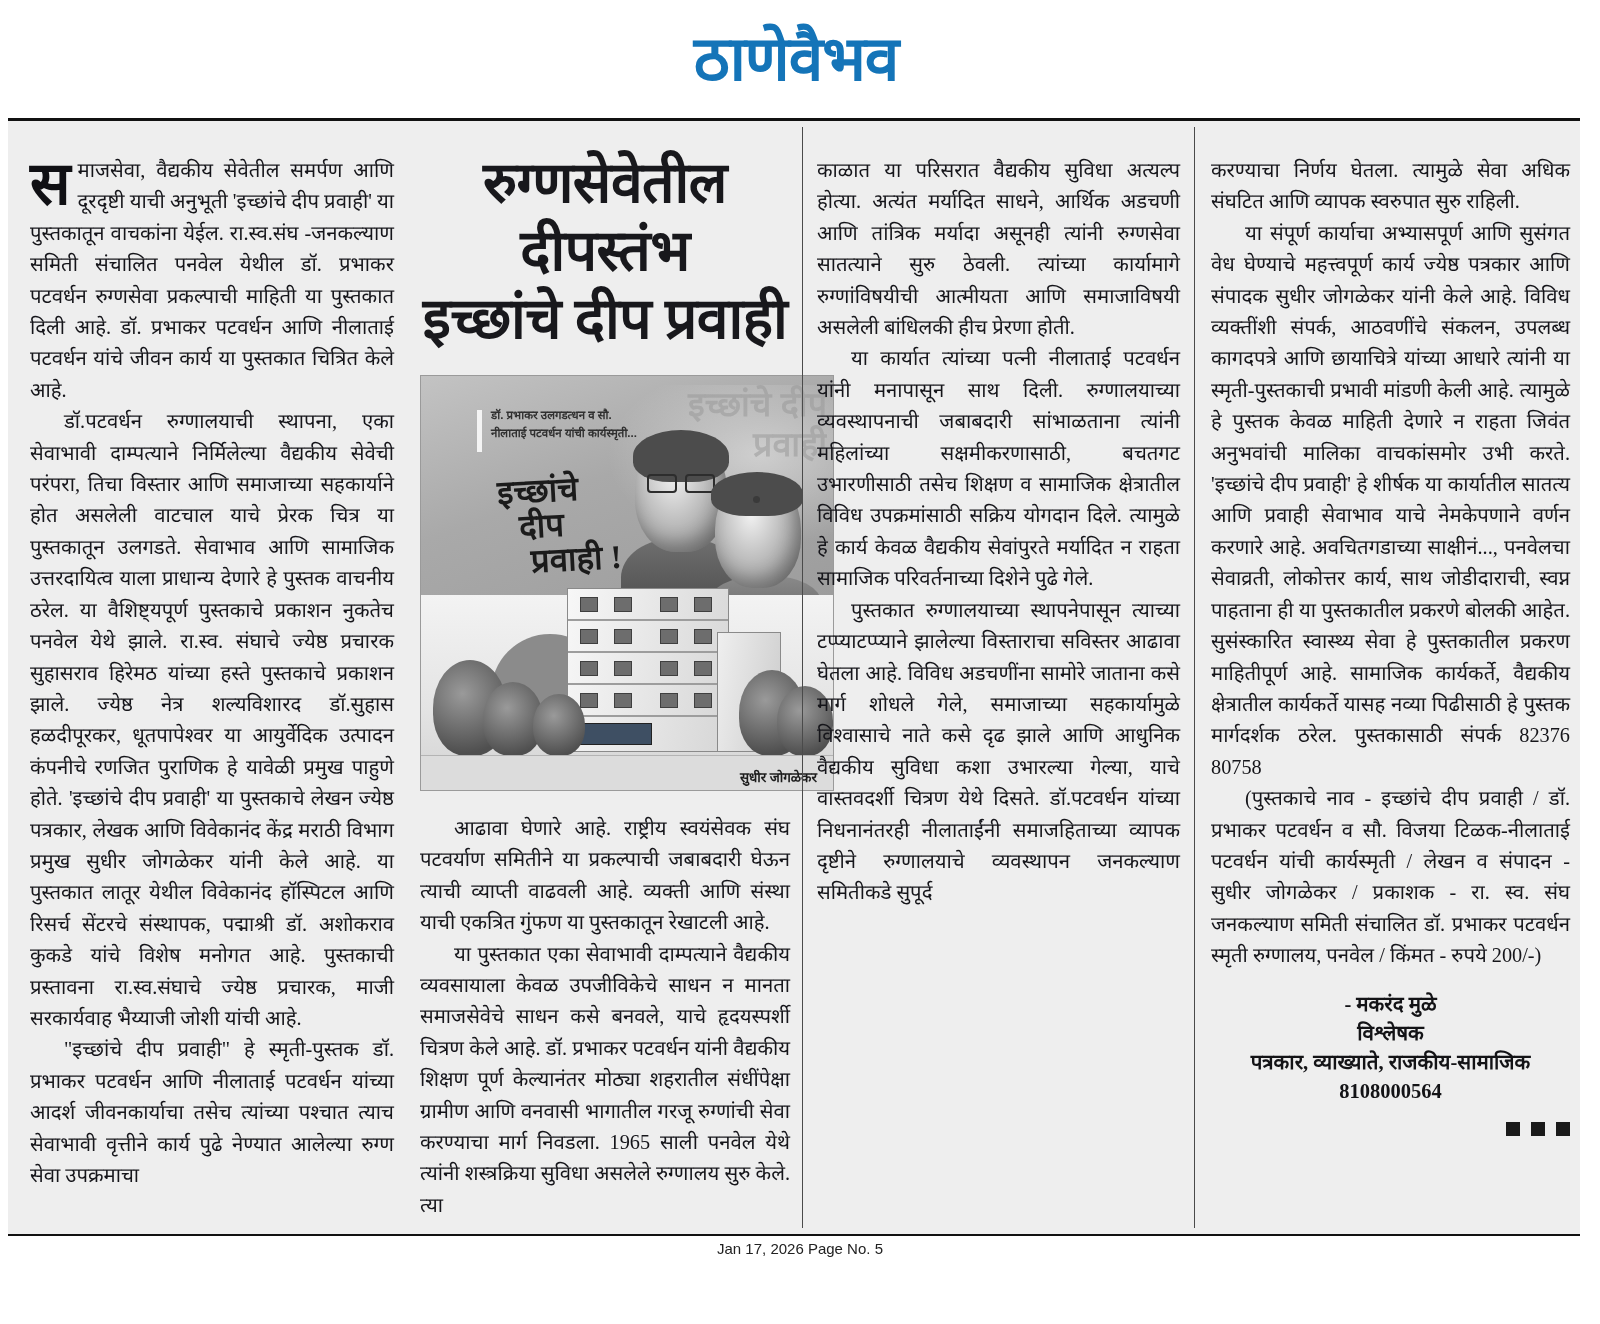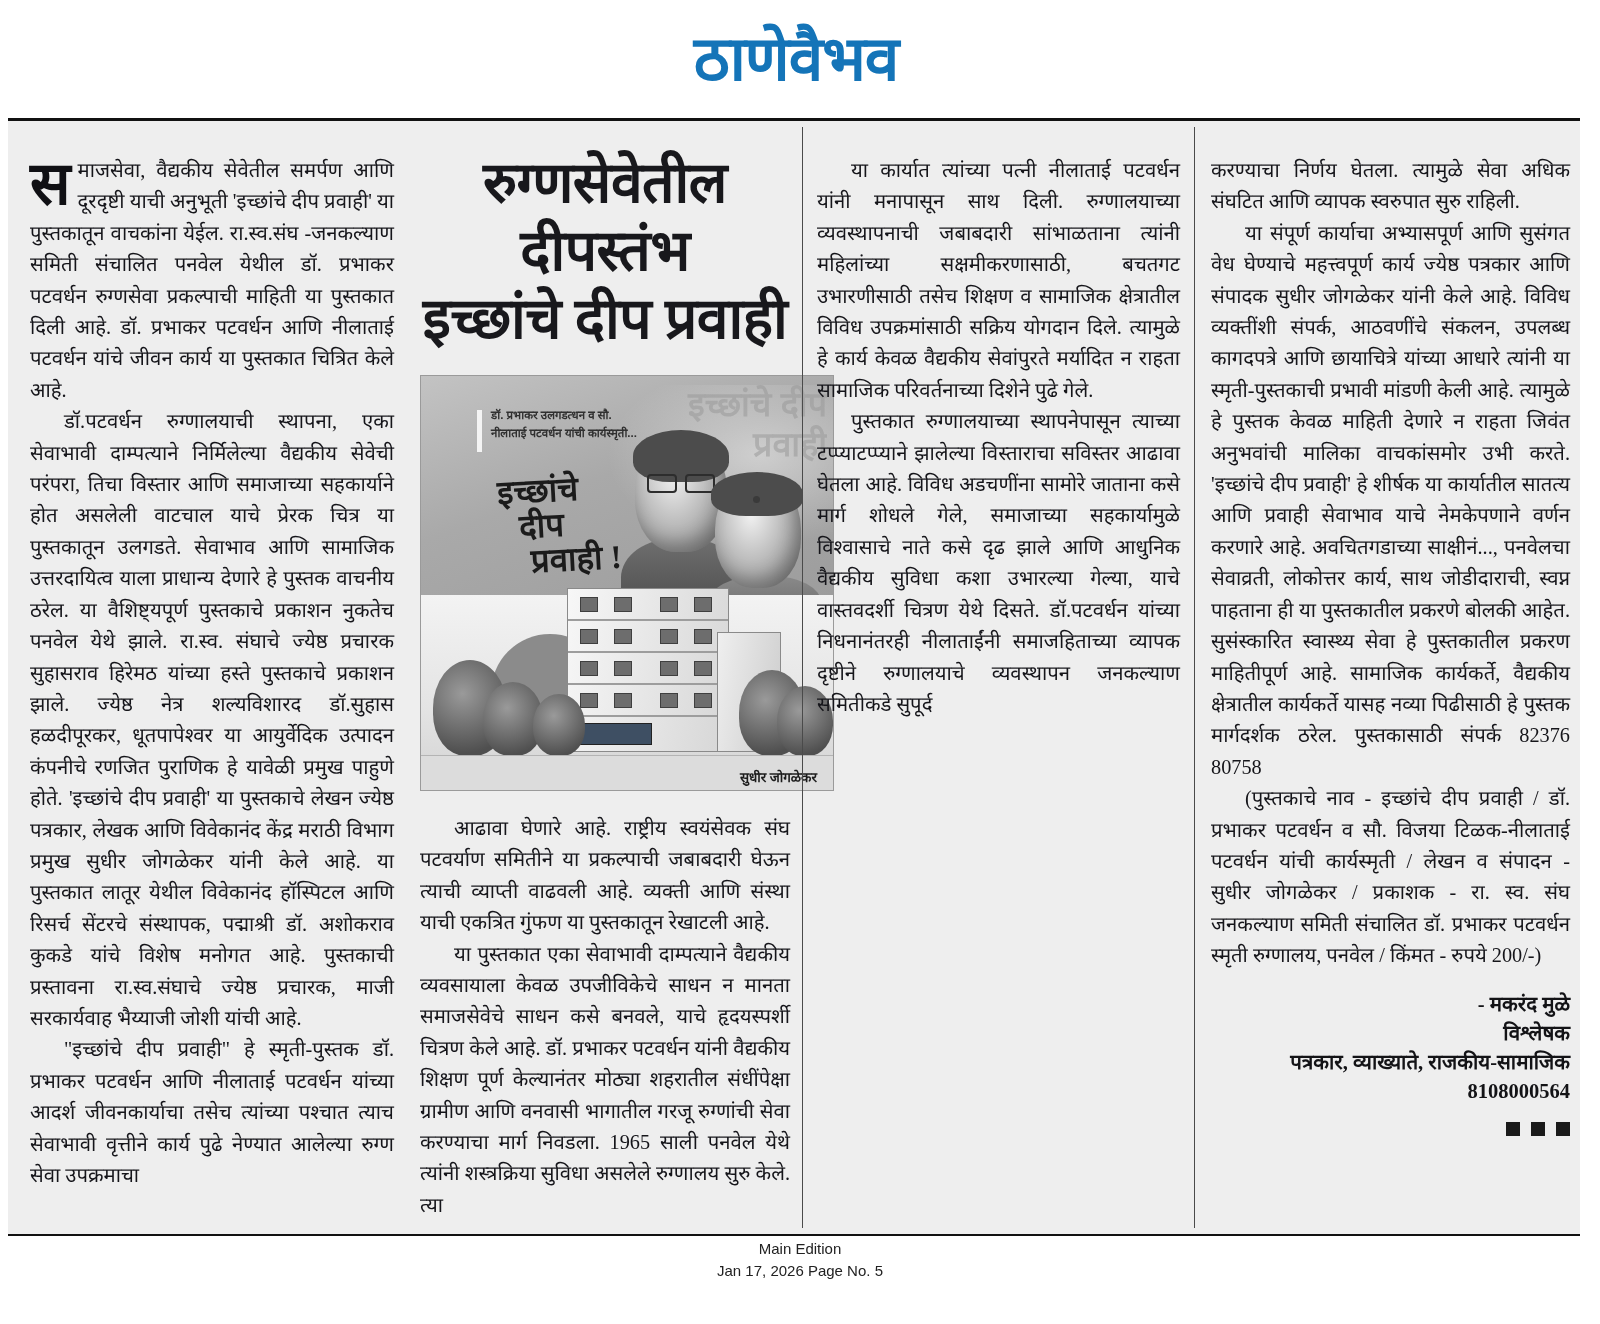--- a/index.html
+++ b/index.html
@@ -217,21 +217,21 @@
   }
   .cover-author{
     position:absolute; right:16px; bottom:4px;
     font-size:13.5px; font-weight:bold; color:#1c1c1c;
     font-family:"Liberation Serif","DejaVu Serif",serif;
   }
 
   
   .byline {
     margin-top: 18px;
-    text-align: right;
+    text-align: center;
     font-weight: bold;
     font-size: 20.5px;
     line-height: 29px;
     color: #131316;
     font-family: "Liberation Serif","DejaVu Serif",serif;
   }
   .byline div { display:block; }
 
   .endmarks {
     margin-top: 16px;
@@ -343,20 +343,21 @@
           </div>
 
           <div class="cover-author">सुधीर जोगळेकर</div>
         </div>
 
         <p class="body" style="margin-top:22px">आढावा घेणारे आहे. राष्ट्रीय स्वयंसेवक संघ पटवर्याण समितीने या प्रकल्पाची जबाबदारी घेऊन त्याची व्याप्ती वाढवली आहे. व्यक्ती आणि संस्था याची एकत्रित गुंफण या पुस्तकातून रेखाटली आहे.</p>
         <p class="body">या पुस्तकात एका सेवाभावी दाम्पत्याने वैद्यकीय व्यवसायाला केवळ उपजीविकेचे साधन न मानता समाजसेवेचे साधन कसे बनवले, याचे हृदयस्पर्शी चित्रण केले आहे. डॉ. प्रभाकर पटवर्धन यांनी वैद्यकीय शिक्षण पूर्ण केल्यानंतर मोठ्या शहरातील संधींपेक्षा ग्रामीण आणि वनवासी भागातील गरजू रुग्णांची सेवा करण्याचा मार्ग निवडला. 1965 साली पनवेल येथे त्यांनी शस्त्रक्रिया सुविधा असलेले रुग्णालय सुरु केले. त्या</p>
       </div>
 
       <div class="col col-3">
+        <p class="body noindent">काळात या परिसरात वैद्यकीय सुविधा अत्यल्प होत्या. अत्यंत मर्यादित साधने, आर्थिक अडचणी आणि तांत्रिक मर्यादा असूनही त्यांनी रुग्णसेवा सातत्याने सुरु ठेवली. त्यांच्या कार्यामागे रुग्णांविषयीची आत्मीयता आणि समाजाविषयी असलेली बांधिलकी हीच प्रेरणा होती.</p>
         <p class="body">या कार्यात त्यांच्या पत्नी नीलाताई पटवर्धन यांनी मनापासून साथ दिली. रुग्णालयाच्या व्यवस्थापनाची जबाबदारी सांभाळताना त्यांनी महिलांच्या सक्षमीकरणासाठी, बचतगट उभारणीसाठी तसेच शिक्षण व सामाजिक क्षेत्रातील विविध उपक्रमांसाठी सक्रिय योगदान दिले. त्यामुळे हे कार्य केवळ वैद्यकीय सेवांपुरते मर्यादित न राहता सामाजिक परिवर्तनाच्या दिशेने पुढे गेले.</p>
         <p class="body">पुस्तकात रुग्णालयाच्या स्थापनेपासून त्याच्या टप्प्याटप्प्याने झालेल्या विस्ताराचा सविस्तर आढावा घेतला आहे. विविध अडचणींना सामोरे जाताना कसे मार्ग शोधले गेले, समाजाच्या सहकार्यामुळे विश्वासाचे नाते कसे दृढ झाले आणि आधुनिक वैद्यकीय सुविधा कशा उभारल्या गेल्या, याचे वास्तवदर्शी चित्रण येथे दिसते. डॉ.पटवर्धन यांच्या निधनानंतरही नीलाताईंनी समाजहिताच्या व्यापक दृष्टीने रुग्णालयाचे व्यवस्थापन जनकल्याण समितीकडे सुपूर्द</p>
       </div>
 
       <div class="col col-4">
         <p class="body noindent">करण्याचा निर्णय घेतला. त्यामुळे सेवा अधिक संघटित आणि व्यापक स्वरुपात सुरु राहिली.</p>
         <p class="body">या संपूर्ण कार्याचा अभ्यासपूर्ण आणि सुसंगत वेध घेण्याचे महत्त्वपूर्ण कार्य ज्येष्ठ पत्रकार आणि संपादक सुधीर जोगळेकर यांनी केले आहे. विविध व्यक्तींशी संपर्क, आठवणींचे संकलन, उपलब्ध कागदपत्रे आणि छायाचित्रे यांच्या आधारे त्यांनी या स्मृती-पुस्तकाची प्रभावी मांडणी केली आहे. त्यामुळे हे पुस्तक केवळ माहिती देणारे न राहता जिवंत अनुभवांची मालिका वाचकांसमोर उभी करते. 'इच्छांचे दीप प्रवाही' हे शीर्षक या कार्यातील सातत्य आणि प्रवाही सेवाभाव याचे नेमकेपणाने वर्णन करणारे आहे. अवचितगडाच्या साक्षीनं..., पनवेलचा सेवाव्रती, लोकोत्तर कार्य, साथ जोडीदाराची, स्वप्न पाहताना ही या पुस्तकातील प्रकरणे बोलकी आहेत. सुसंस्कारित स्वास्थ्य सेवा हे पुस्तकातील प्रकरण माहितीपूर्ण आहे. सामाजिक कार्यकर्ते, वैद्यकीय क्षेत्रातील कार्यकर्ते यासह नव्या पिढीसाठी हे पुस्तक मार्गदर्शक ठरेल. पुस्तकासाठी संपर्क 82376 80758</p>
         <p class="body">(पुस्तकाचे नाव - इच्छांचे दीप प्रवाही / डॉ. प्रभाकर पटवर्धन व सौ. विजया टिळक-नीलाताई पटवर्धन यांची कार्यस्मृती / लेखन व संपादन - सुधीर जोगळेकर / प्रकाशक - रा. स्व. संघ जनकल्याण समिती संचालित डॉ. प्रभाकर पटवर्धन स्मृती रुग्णालय, पनवेल / किंमत - रुपये 200/-)</p>
 
         <div class="byline">
@@ -370,17 +371,16 @@
           <span></span>
           <span></span>
           <span></span>
         </div>
       </div>
 
     </div>
   </div>
 
   <div class="footer">
-    <div>Main Edition</div>
     <div>Jan 17, 2026 Page No. 5</div>
   </div>
 
 </div>
 
 </body></html>

